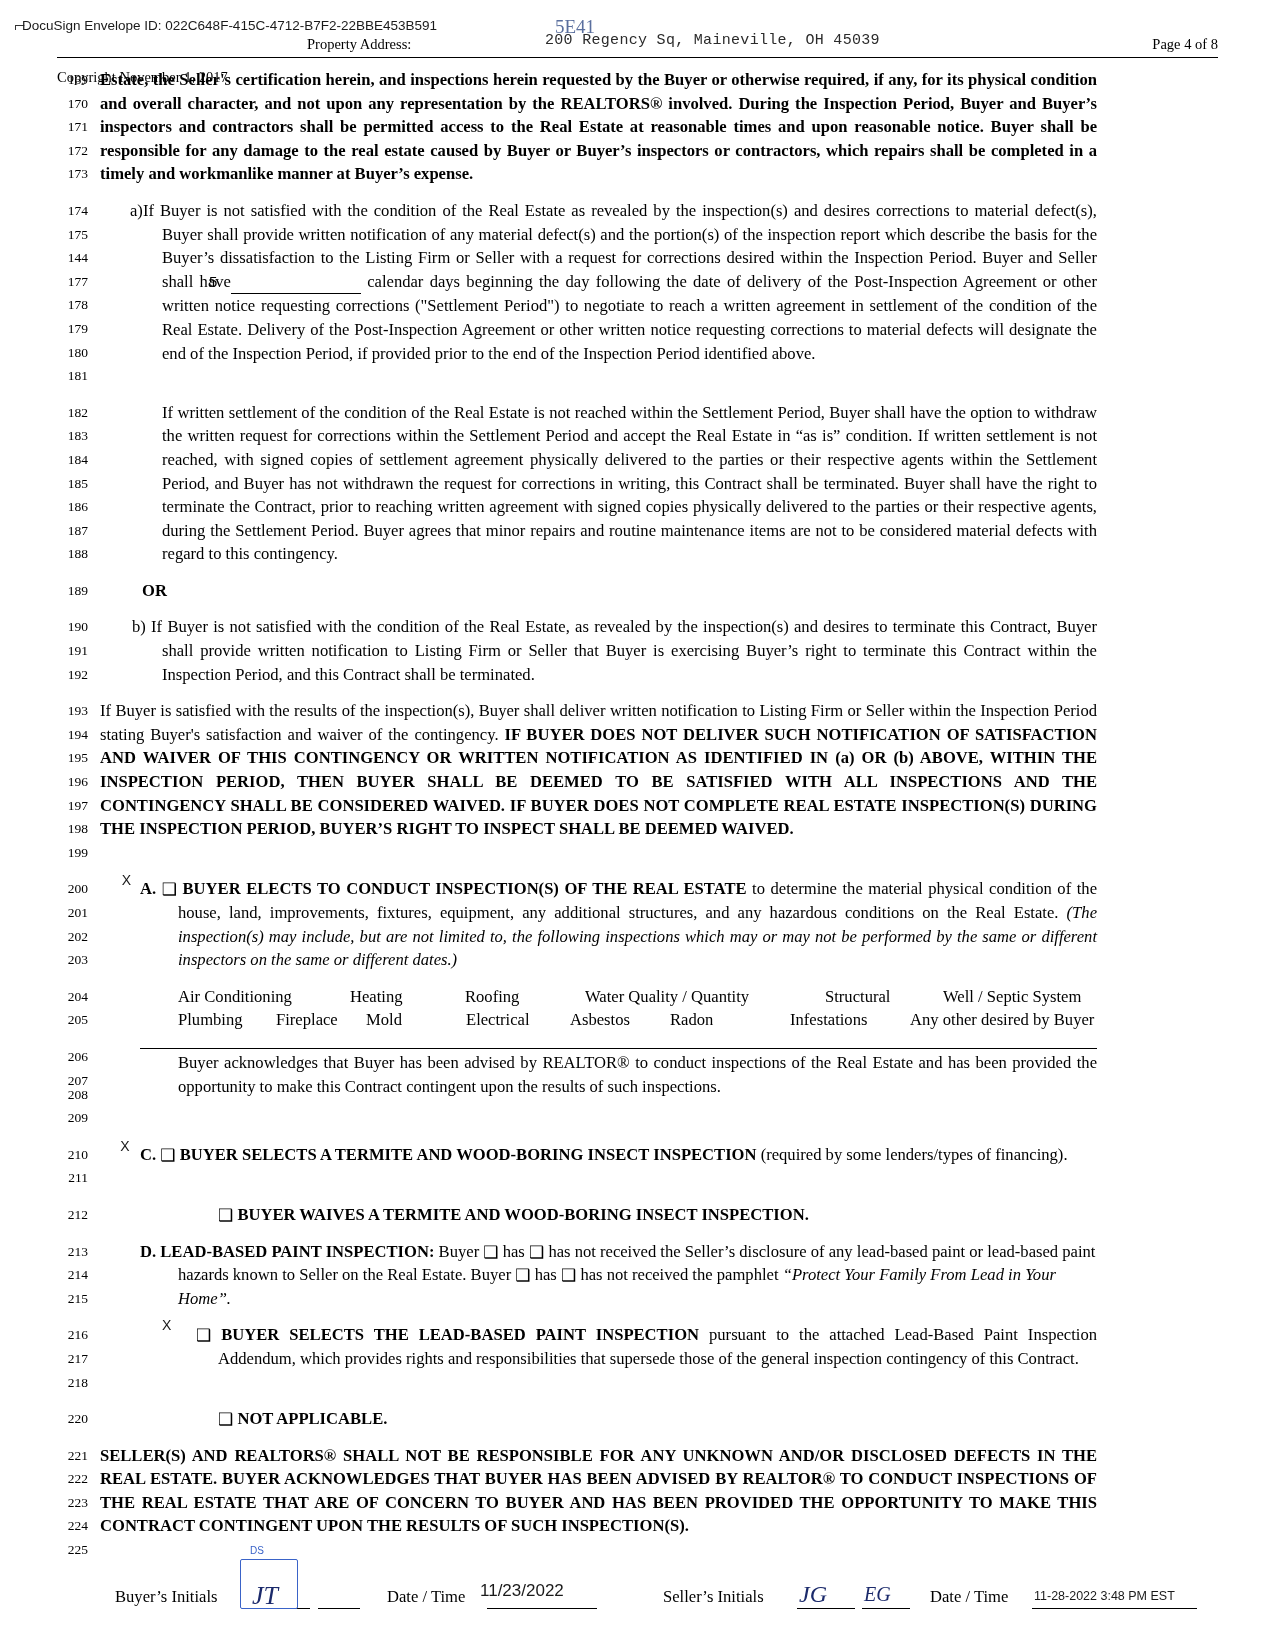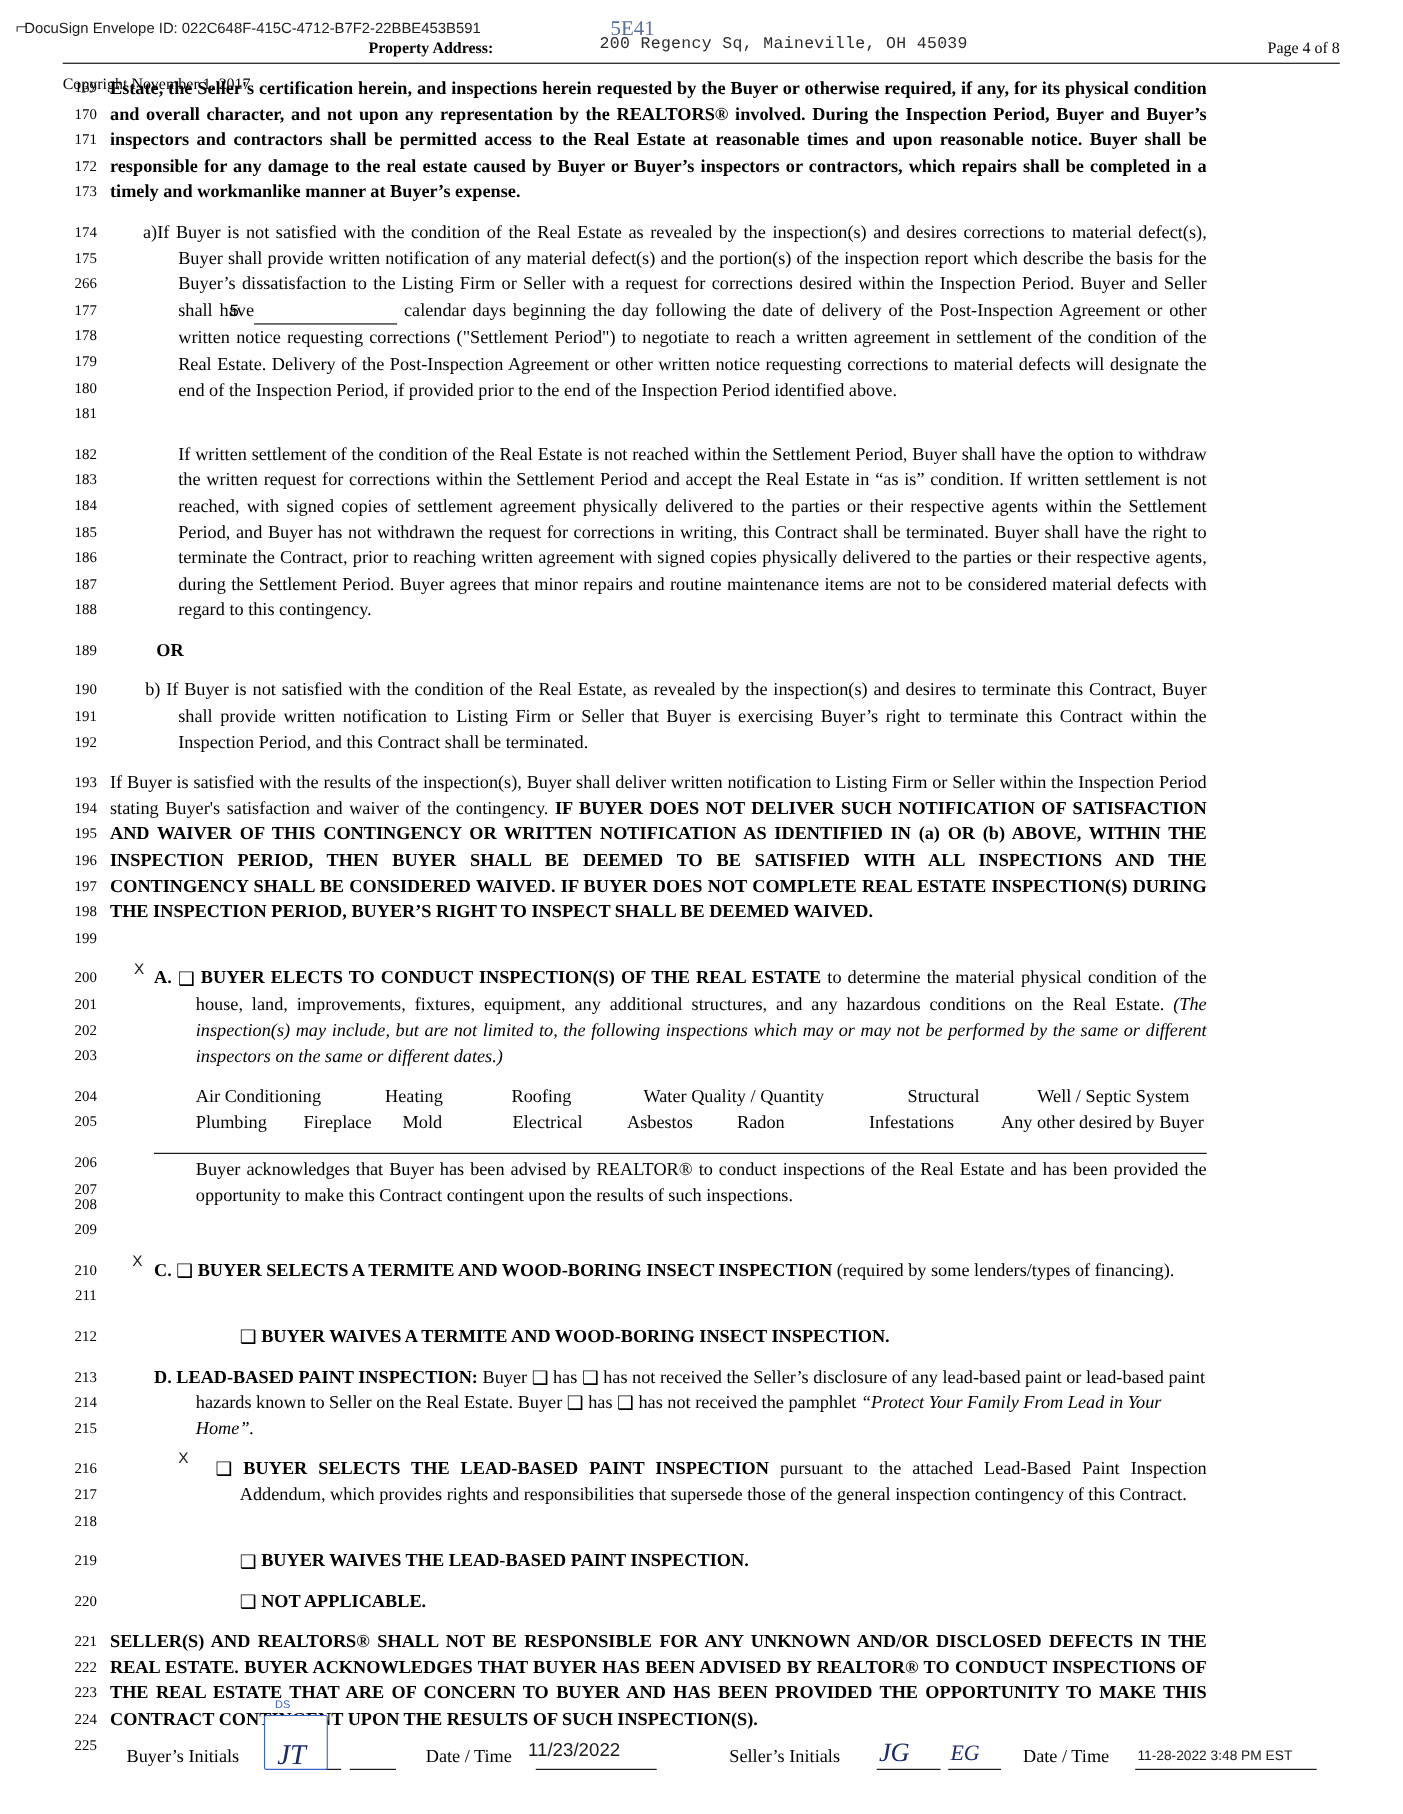--- a/index.html
+++ b/index.html
@@ -48,23 +48,22 @@
     font-size: 14.5px;
   }
   .hdr .copyright {
     position: absolute;
     left: 57px;
     top: 0;
     margin-top: 33px;
   }
   .hdr .propaddr-label {
     position: absolute;
-    left: 335px;
+    left: 307px;
     top: 0;
-    font-weight: bold;
   }
   .hdr .propaddr-value {
     position: absolute;
     left: 545px;
     top: -4px;
     font-family: "Liberation Mono", monospace;
     font-size: 15px;
     letter-spacing: 0.3px;
     color: #2b2b2b;
   }
@@ -219,21 +218,21 @@
         <div>172</div>
         <div>173</div>
       </div>
       <div class="txt b">Estate, the Seller's certification herein, and inspections herein requested by the Buyer or otherwise required, if any, for its physical condition and overall character, and not upon any representation by the REALTORS® involved.  During the Inspection Period, Buyer and Buyer’s inspectors and contractors shall be permitted access to the Real Estate at reasonable times and upon reasonable notice.  Buyer shall be responsible for any damage to the real estate caused by Buyer or Buyer’s inspectors or contractors, which repairs shall be completed in a timely and workmanlike manner at Buyer’s expense.</div>
     </div>
 
     <div class="blk">
       <div class="nums">
         <div>174</div>
         <div>175</div>
-        <div>266</div>
+        <div>144</div>
         <div>177</div>
         <div>178</div>
         <div>179</div>
         <div>180</div>
         <div>181</div>
       </div>
       <div class="txt hang-a">
         <span>a)</span><span>If Buyer is not satisfied with the condition of the Real Estate as revealed by the inspection(s) and desires corrections to material defect(s), Buyer shall provide written notification of any material defect(s) and the portion(s) of the inspection report which describe the basis for the Buyer’s dissatisfaction to the Listing Firm or Seller with a request for corrections desired within the Inspection Period. Buyer and Seller shall have</span><span class="filled">5</span> <span>calendar days beginning the day following the date of delivery of the Post-Inspection Agreement or other written notice requesting corrections ("Settlement Period") to negotiate to reach a written agreement in settlement of the condition of the Real Estate. Delivery of the Post-Inspection Agreement or other written notice requesting corrections to material defects will designate the end of the Inspection Period, if provided prior to the end of the Inspection Period identified above.</span>
       </div>
     </div>
@@ -377,29 +376,20 @@
         <div>216</div>
         <div>217</div>
         <div>218</div>
       </div>
       <div class="txt" style="padding-left:118px;text-indent:-22px;">
         <span style="position:relative;"><span class="chk">❑</span><span class="xmark" style="left:-12px;top:-11px;">X</span></span>
         <span class="b">BUYER SELECTS THE LEAD-BASED PAINT INSPECTION</span><span> pursuant to the attached Lead-Based Paint Inspection Addendum, which provides rights and responsibilities that supersede those of the general inspection contingency of this Contract.</span>
       </div>
     </div>
 
-    <div class="blk">
-      <div class="nums">
-        <div>219</div>
-      </div>
-      <div class="txt nj" style="padding-left:118px;">
-        <span class="chk">❑</span>
-        <span class="b">BUYER WAIVES THE LEAD-BASED PAINT INSPECTION.</span>
-      </div>
-    </div>
 
     <div class="blk">
       <div class="nums">
         <div>220</div>
       </div>
       <div class="txt nj" style="padding-left:118px;">
         <span class="chk">❑</span>
         <span class="b">NOT APPLICABLE.</span>
       </div>
     </div>

